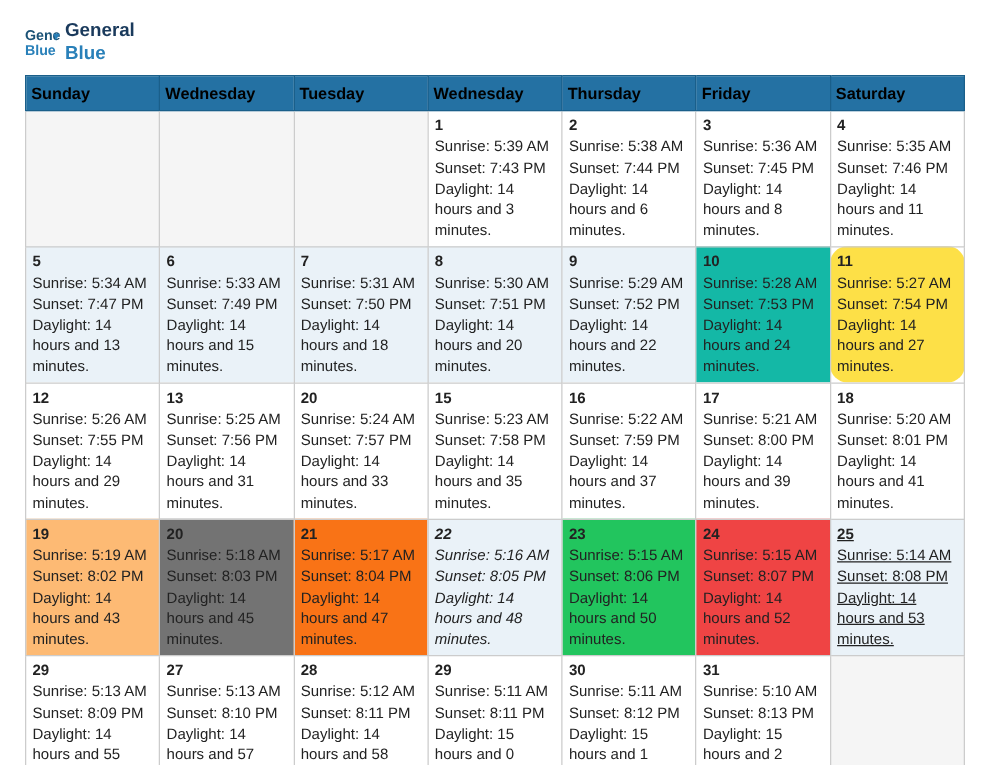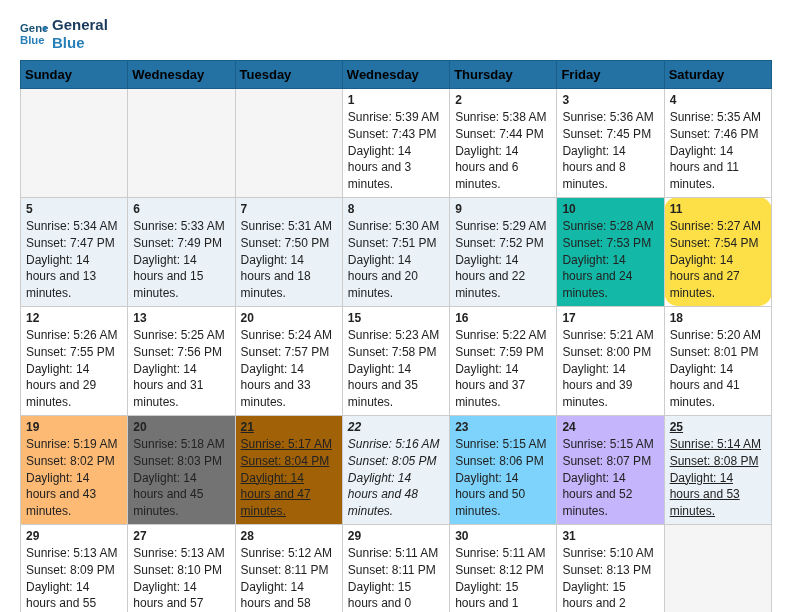--- a/index.html
+++ b/index.html
@@ -200,33 +200,33 @@
       </tr>
       <tr>
         <td style="background: #fdba74;">
           <span class="day-number">19</span>
           <div class="day-info">Sunrise: 5:19 AM<br>Sunset: 8:02 PM<br>Daylight: 14 hours and 43 minutes.</div>
         </td>
         <td style="background: #737373;">
           <span class="day-number">20</span>
           <div class="day-info">Sunrise: 5:18 AM<br>Sunset: 8:03 PM<br>Daylight: 14 hours and 45 minutes.</div>
         </td>
-        <td style="background: #a16207; text-decoration: underline;">
+        <td style="background: #f97316;">
           <span class="day-number">21</span>
           <div class="day-info">Sunrise: 5:17 AM<br>Sunset: 8:04 PM<br>Daylight: 14 hours and 47 minutes.</div>
         </td>
         <td style="background: rgb(234, 242, 248); font-style: italic;">
           <span class="day-number">22</span>
           <div class="day-info">Sunrise: 5:16 AM<br>Sunset: 8:05 PM<br>Daylight: 14 hours and 48 minutes.</div>
         </td>
-        <td style="background: #7dd3fc;">
+        <td style="background: #22c55e;">
           <span class="day-number">23</span>
           <div class="day-info">Sunrise: 5:15 AM<br>Sunset: 8:06 PM<br>Daylight: 14 hours and 50 minutes.</div>
         </td>
-        <td style="background: #c4b5fd;">
+        <td style="background: #ef4444;">
           <span class="day-number">24</span>
           <div class="day-info">Sunrise: 5:15 AM<br>Sunset: 8:07 PM<br>Daylight: 14 hours and 52 minutes.</div>
         </td>
         <td style="background: rgb(234, 242, 248); text-decoration: underline;">
           <span class="day-number">25</span>
           <div class="day-info">Sunrise: 5:14 AM<br>Sunset: 8:08 PM<br>Daylight: 14 hours and 53 minutes.</div>
         </td>
       </tr>
       <tr>
         <td>

